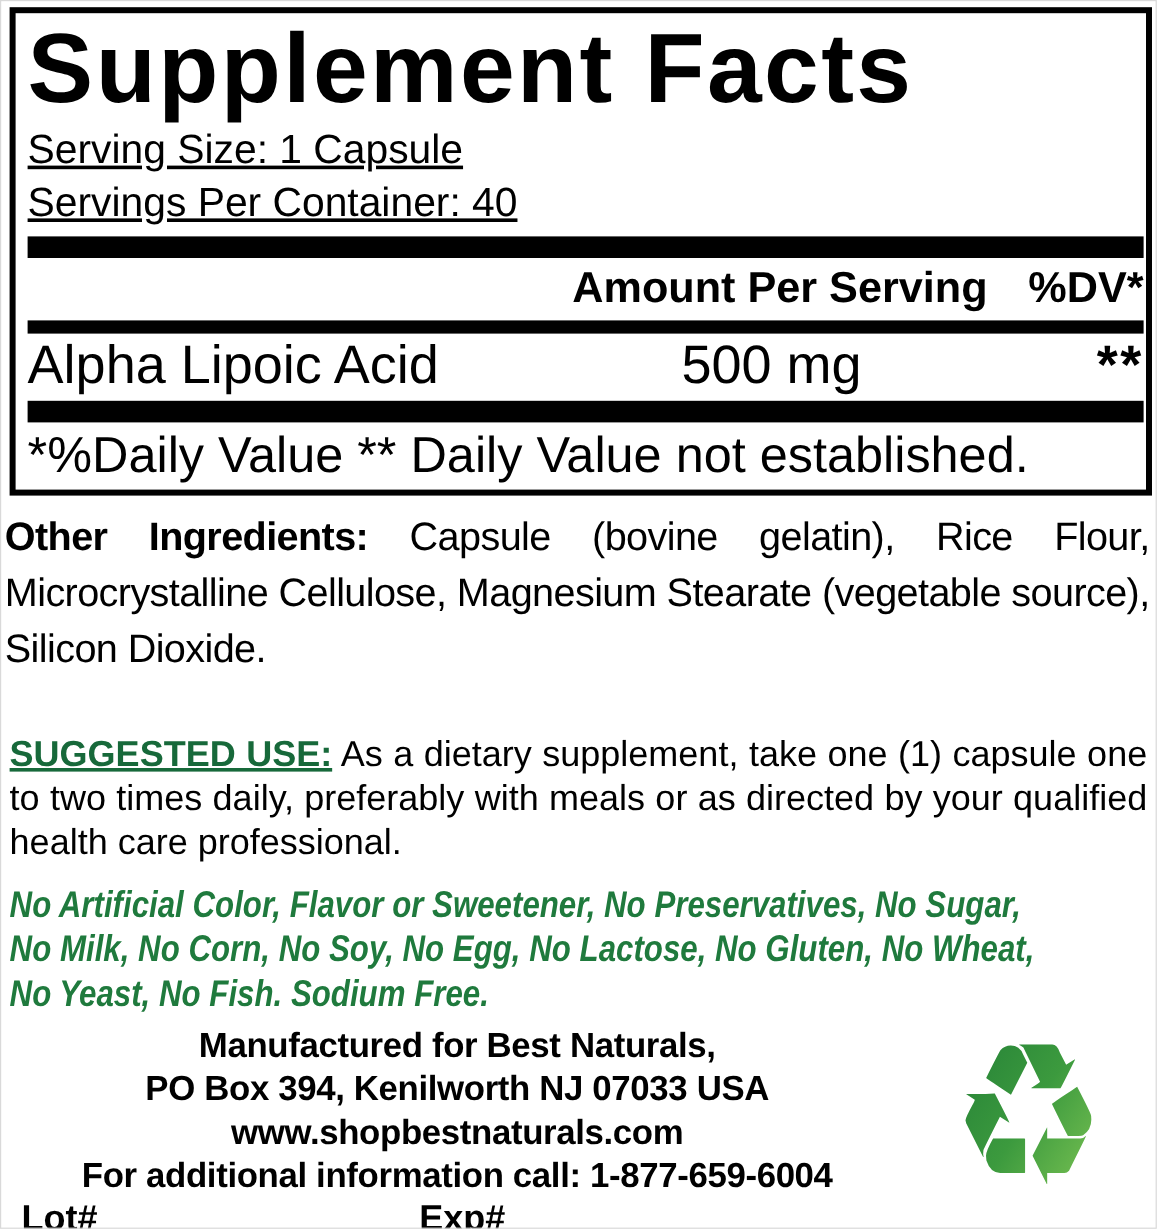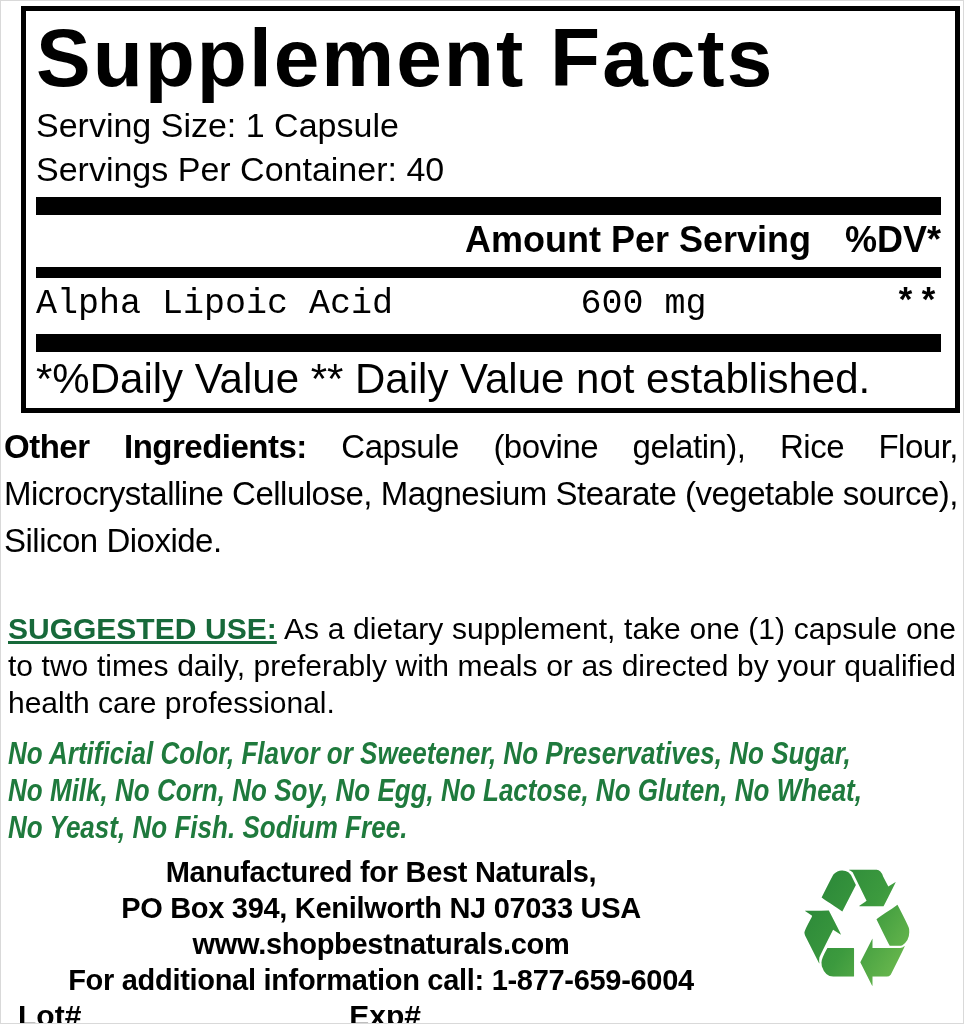--- a/index.html
+++ b/index.html
@@ -9,57 +9,57 @@
     background: #ffffff;
     color: #000;
     position: relative;
     overflow: hidden;
     outline: 1px solid #d9d9d9;
     outline-offset: -1px;
   }
 
   
   .facts-panel {
-    margin: 6px 4px 0 21px;
+    margin: 6px 4px 0 8px;
     border: 5px solid #000;
-    padding: 2px 14px 0 10px;
+    padding: 2px 2px 0 10px;
     background: #fff;
   }
   .facts-title {
     font-size: 82px;
     font-weight: bold;
     letter-spacing: 2px;
     line-height: 1.1;
     white-space: nowrap;
   }
   .serving-line {
     font-size: 34px;
     line-height: 44px;
+    text-decoration: underline;
   }
   .bar { background: #000; width: 100%; }
   .bar-thick { height: 18px; margin-top: 6px; }
   .bar-med   { height: 11px; }
   .col-header {
     display: flex;
     justify-content: flex-end;
     align-items: center;
     gap: 34px;
     font-size: 36px;
     font-weight: bold;
     padding: 3px 0 5px 0;
     line-height: 44px;
   }
   .nutrient-row {
     display: grid;
     grid-template-columns: 430px 1fr 120px;
-    font-size: 35px;
+    font-size: 45px;
     line-height: 40px;
     padding: 6px 0 10px 0;
     align-items: baseline;
-    font-family: Liberation Mono, monospace;
   }
   .nutrient-amount { text-align: center; }
   .nutrient-dv { text-align: right; letter-spacing: 2px; font-weight: bold; }
   .footnote {
     font-size: 42px;
     line-height: 40px;
     padding: 7px 0 9px 0;
   }
 
   
@@ -139,21 +139,21 @@
 
   <div class="col-header">
     <span>Amount Per Serving</span>
     <span>%DV*</span>
   </div>
 
   <div class="bar bar-med"></div>
 
   <div class="nutrient-row">
     <span class="nutrient-name">Alpha Lipoic Acid</span>
-    <span class="nutrient-amount">600 mg</span>
+    <span class="nutrient-amount">500 mg</span>
     <span class="nutrient-dv">**</span>
   </div>
 
   <div class="bar bar-thick" style="margin-top:0;"></div>
 
   <div class="footnote">*%Daily Value ** Daily Value not established.</div>
 </div>
 
 <div class="other-ingredients">
   <span class="oi-label">Other Ingredients:</span><span> Capsule (bovine gelatin), Rice Flour, Microcrystalline Cellulose, Magnesium Stearate (vegetable source), Silicon Dioxide.</span>

